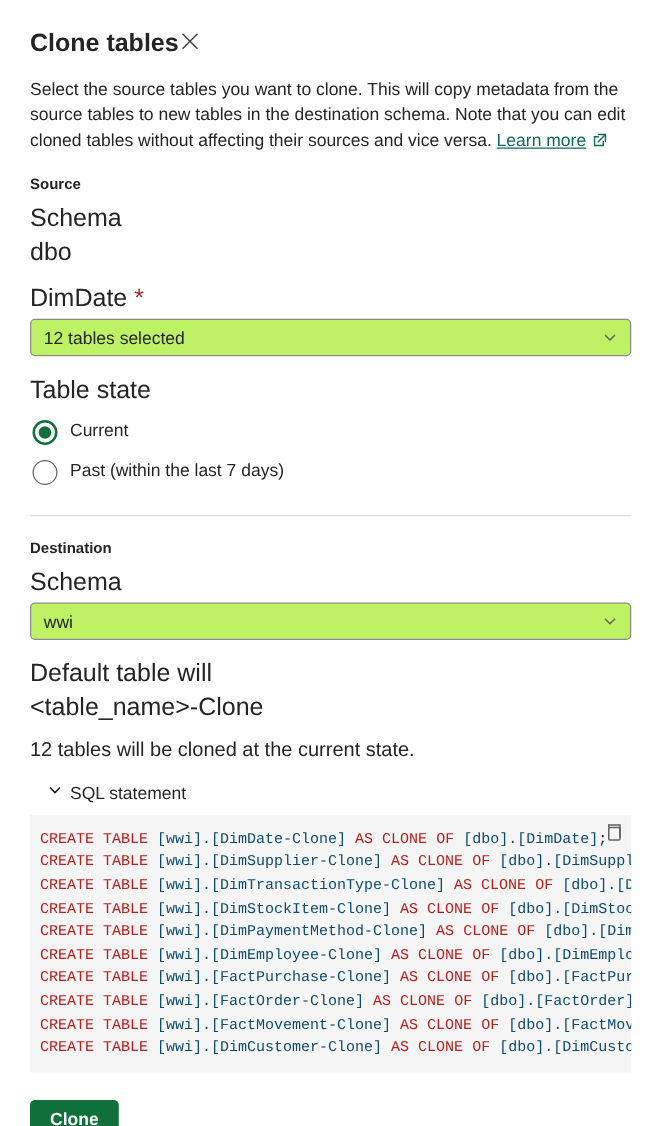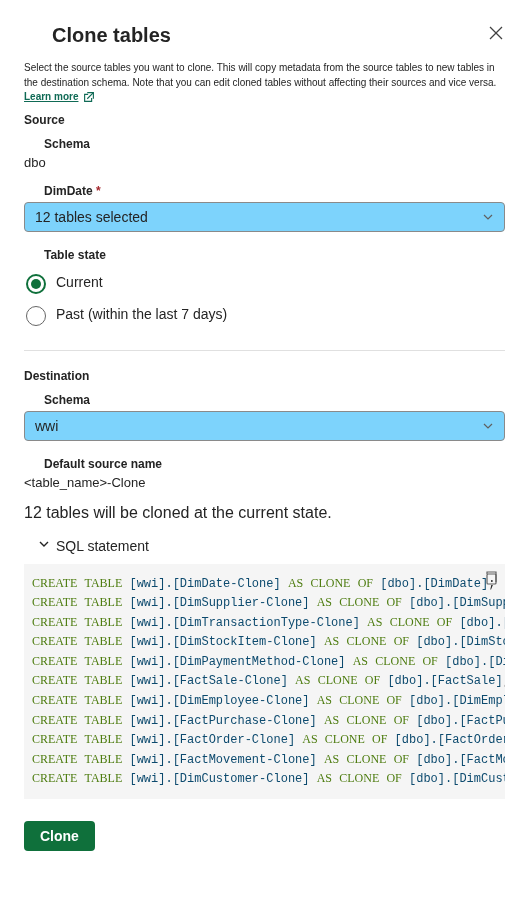--- a/index.html
+++ b/index.html
@@ -6,88 +6,84 @@
   body {
     font-family: "Segoe UI", -apple-system, BlinkMacSystemFont, sans-serif;
     font-size: 14px;
     color: #242424;
     background: #fff;
     width: 529px;
     padding: 24px;
   }
   .header-row {
     display: flex;
-    justify-content: space-between;
     align-items: flex-start;
     margin-bottom: 14px;
-    margin-left: 28px;
   }
   h1 {
     font-size: 20px;
     font-weight: 600;
     color: #242424;
   }
   .close-btn {
     cursor: pointer;
     width: 18px;
     height: 18px;
     display: flex;
     align-items: center;
     justify-content: center;
     color: #424242;
   }
   .close-btn svg { width: 14px; height: 14px; stroke: currentColor; }
   .description {
-    font-size: 10px;
+    font-size: 14px;
     line-height: 1.45;
     color: #242424;
-    margin-bottom: 8px;
+    margin-bottom: 18px;
   }
   .learn-more {
     color: #0f6a55;
     text-decoration: underline;
     cursor: pointer;
     display: inline-flex;
     align-items: center;
     gap: 4px;
-    font-weight: bold;
   }
   .learn-more svg { width: 14px; height: 14px; }
   h2 {
     font-size: 12px;
     font-weight: 600;
     margin-bottom: 10px;
     margin-top: 4px;
   }
   .field-label {
-    font-size: 12px;
-    font-weight: 700;
+    font-size: 20px;
+    font-weight: 400;
     margin-bottom: 4px;
     display: block;
-    margin-left: 20px;
   }
   .static-value {
-    font-size: 13px;
+    font-size: 20px;
     color: #242424;
     margin-bottom: 14px;
   }
   .required::after {
     content: " *";
     color: #a4262c;
   }
   .dropdown {
     width: 100%;
     border: 1px solid #8a8a8a;
     border-radius: 4px;
     padding: 6px 10px;
     display: flex;
     align-items: center;
     justify-content: space-between;
     font-size: 14px;
-    background: #7dd3fc;
+    background: #bef264;
     cursor: pointer;
     margin-bottom: 16px;
   }
   .dropdown svg { width: 12px; height: 12px; color: #606060; }
   .radio-group { margin-top: 6px; }
   .radio-row {
     display: flex;
     gap: 10px;
     padding: 6px 2px;
     cursor: pointer;
@@ -125,21 +121,21 @@
     background: #f5f5f5;
     padding: 10px 8px;
     font-family: Consolas, "Courier New", monospace;
     font-size: 12px;
     line-height: 1.55;
     overflow-x: hidden;
     white-space: nowrap;
     position: relative;
   }
   .code-row { white-space: pre; }
-  .kw { color: #4d7c0f; font-family: Liberation Serif, serif; }
+  .kw { color: #b91c1c; }
   .id { color: #0c4a6e; }
   .copy-icon {
     position: absolute;
     top: 6px;
     right: 6px;
     width: 16px; height: 16px;
     color: #606060;
     cursor: pointer;
   }
   .primary-btn {
@@ -212,21 +208,21 @@
 <h2>Destination</h2>
 
 <span class="field-label">Schema</span>
 <div class="dropdown">
   <span>wwi</span>
   <svg viewBox="0 0 12 12" fill="none" stroke="currentColor" stroke-width="1.2">
       <polyline points="2,4 6,8 10,4"></polyline>
     </svg>
 </div>
 
-<span class="field-label">Default source name</span>
+<span class="field-label">Default table will</span>
 <div class="static-value">&lt;table_name&gt;-Clone</div>
 
 <div class="status-line">12 tables will be cloned at the current state.</div>
 
 <div class="collapsible">
   <svg viewBox="0 0 12 12" fill="none" stroke="currentColor" stroke-width="1.4">
       <polyline points="2,4 6,8 10,4"></polyline>
     </svg>
   <span>SQL statement</span>
 </div>
@@ -234,21 +230,20 @@
 <div class="code-block" id="code-block">
   <svg class="copy-icon" viewBox="0 0 16 16" fill="none" stroke="currentColor" stroke-width="1.2">
       <rect x="4" y="4" width="9" height="10" rx="1"></rect>
       <path d="M4 4V2h9v10"></path>
     </svg>
 <div class="code-row"><span class="kw">CREATE</span> <span class="kw">TABLE</span> <span class="id">[wwi].[DimDate-Clone]</span> <span class="kw">AS</span> <span class="kw">CLONE</span> <span class="kw">OF</span> <span class="id">[dbo].[DimDate]</span>;</div>
     <div class="code-row"><span class="kw">CREATE</span> <span class="kw">TABLE</span> <span class="id">[wwi].[DimSupplier-Clone]</span> <span class="kw">AS</span> <span class="kw">CLONE</span> <span class="kw">OF</span> <span class="id">[dbo].[DimSupplier]</span>;</div>
     <div class="code-row"><span class="kw">CREATE</span> <span class="kw">TABLE</span> <span class="id">[wwi].[DimTransactionType-Clone]</span> <span class="kw">AS</span> <span class="kw">CLONE</span> <span class="kw">OF</span> <span class="id">[dbo].[DimTra</span></div>
     <div class="code-row"><span class="kw">CREATE</span> <span class="kw">TABLE</span> <span class="id">[wwi].[DimStockItem-Clone]</span> <span class="kw">AS</span> <span class="kw">CLONE</span> <span class="kw">OF</span> <span class="id">[dbo].[DimStockItem</span></div>
     <div class="code-row"><span class="kw">CREATE</span> <span class="kw">TABLE</span> <span class="id">[wwi].[DimPaymentMethod-Clone]</span> <span class="kw">AS</span> <span class="kw">CLONE</span> <span class="kw">OF</span> <span class="id">[dbo].[DimPayme</span></div>
-    <div class="code-row"><span class="kw">CREATE</span> <span class="kw">TABLE</span> <span class="id">[wwi].[FactSale-Clone]</span> <span class="kw">AS</span> <span class="kw">CLONE</span> <span class="kw">OF</span> <span class="id">[dbo].[FactSale]</span>;</div>
     <div class="code-row"><span class="kw">CREATE</span> <span class="kw">TABLE</span> <span class="id">[wwi].[DimEmployee-Clone]</span> <span class="kw">AS</span> <span class="kw">CLONE</span> <span class="kw">OF</span> <span class="id">[dbo].[DimEmployee]</span>;</div>
     <div class="code-row"><span class="kw">CREATE</span> <span class="kw">TABLE</span> <span class="id">[wwi].[FactPurchase-Clone]</span> <span class="kw">AS</span> <span class="kw">CLONE</span> <span class="kw">OF</span> <span class="id">[dbo].[FactPurchase</span></div>
     <div class="code-row"><span class="kw">CREATE</span> <span class="kw">TABLE</span> <span class="id">[wwi].[FactOrder-Clone]</span> <span class="kw">AS</span> <span class="kw">CLONE</span> <span class="kw">OF</span> <span class="id">[dbo].[FactOrder]</span>;</div>
     <div class="code-row"><span class="kw">CREATE</span> <span class="kw">TABLE</span> <span class="id">[wwi].[FactMovement-Clone]</span> <span class="kw">AS</span> <span class="kw">CLONE</span> <span class="kw">OF</span> <span class="id">[dbo].[FactMovement</span></div>
     <div class="code-row"><span class="kw">CREATE</span> <span class="kw">TABLE</span> <span class="id">[wwi].[DimCustomer-Clone]</span> <span class="kw">AS</span> <span class="kw">CLONE</span> <span class="kw">OF</span> <span class="id">[dbo].[DimCustomer]</span>;</div>
   </div>
 
 <button class="primary-btn">Clone</button>
 
 

